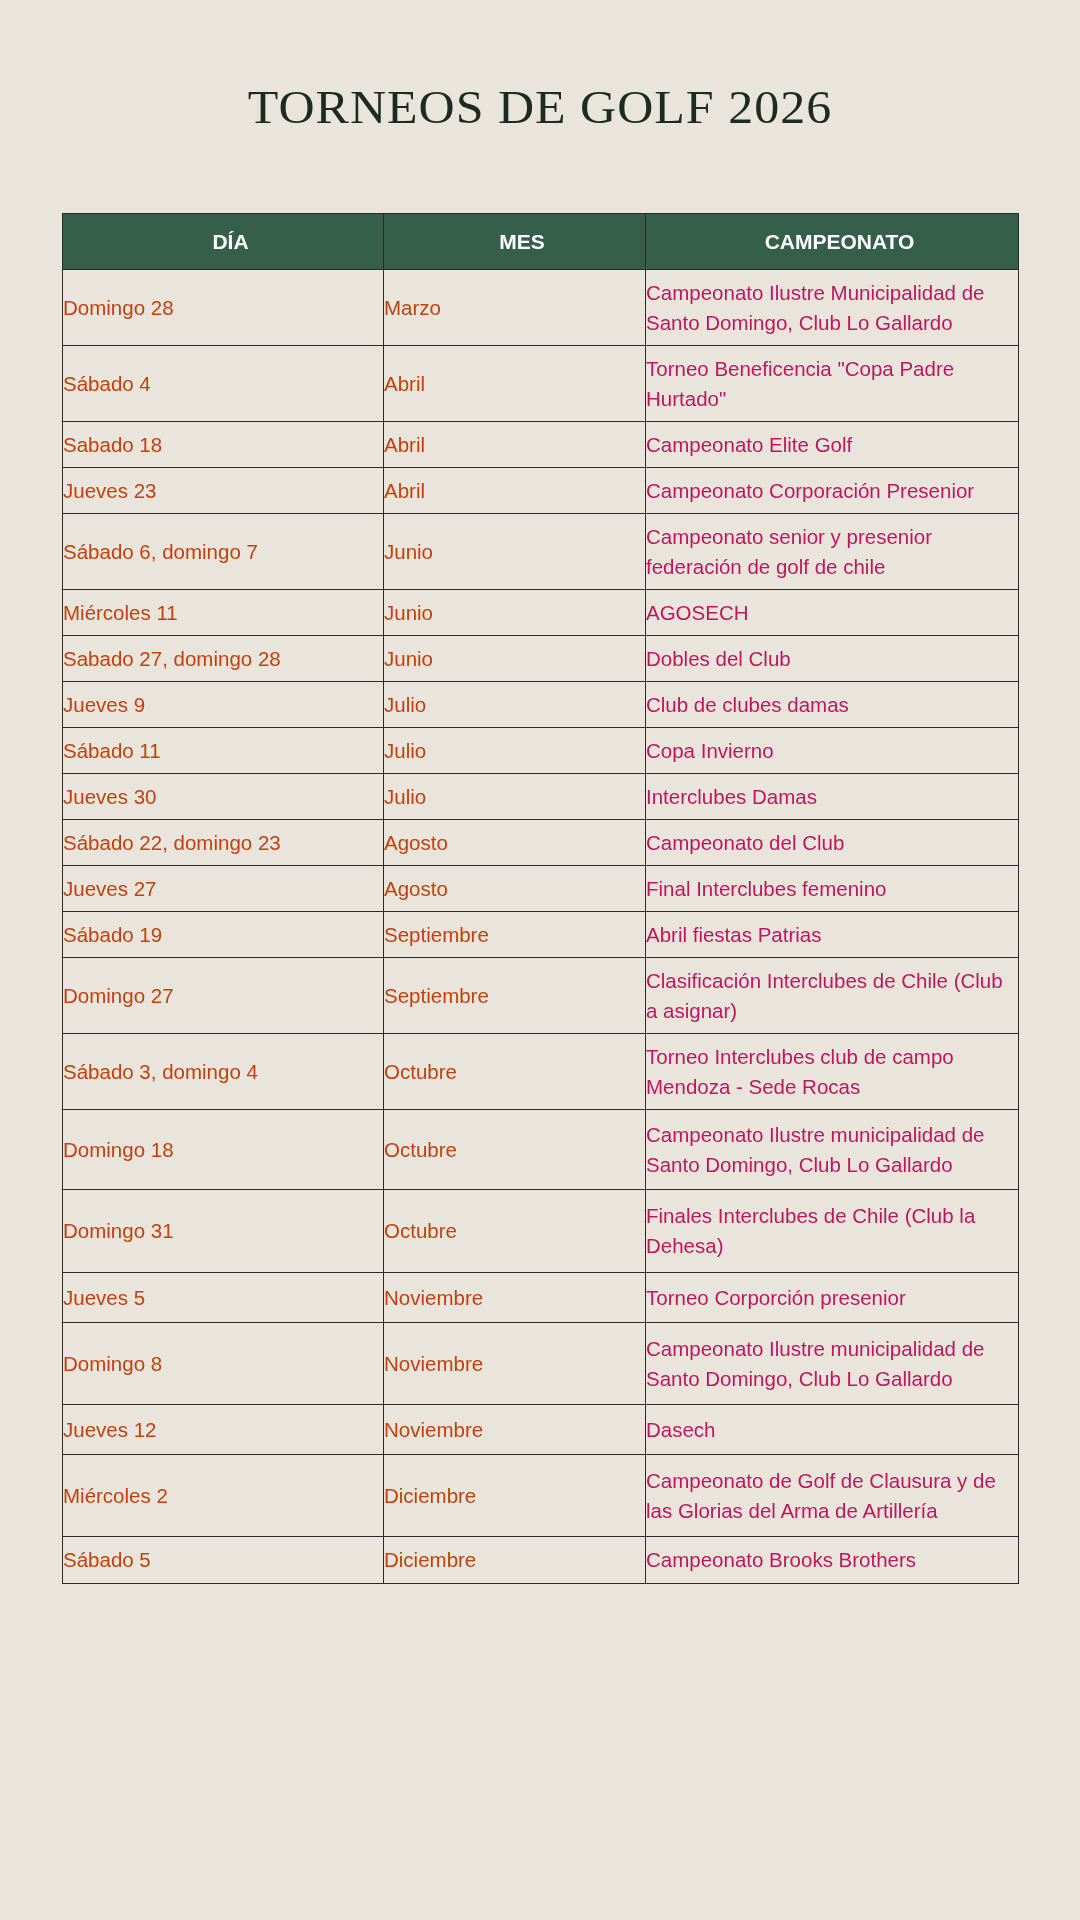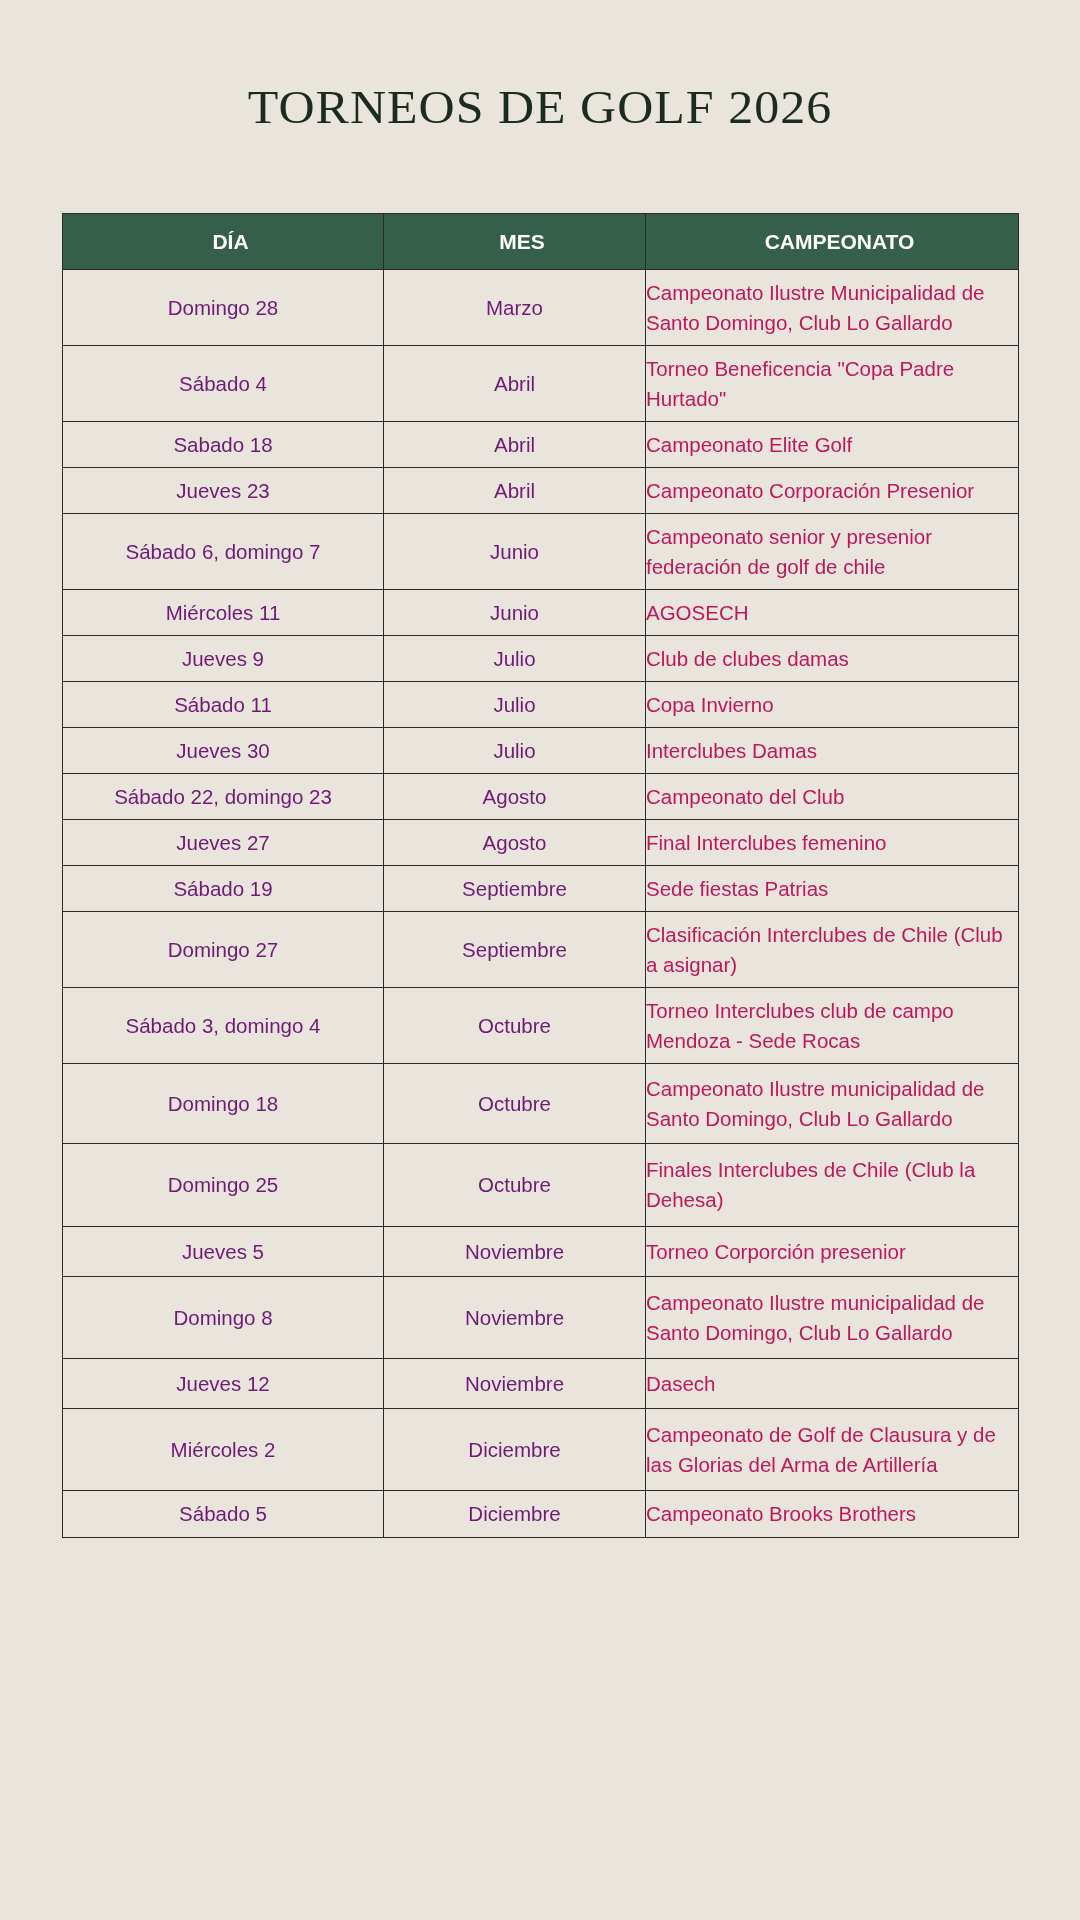--- a/index.html
+++ b/index.html
@@ -50,22 +50,21 @@
       text-align: center;
       vertical-align: middle;
       padding-left: 15px;
     }
     table.schedule td {
       font-size: 20.5px;
       vertical-align: middle;
       line-height: 30px;
     }
     td.c-day, td.c-month {
-      text-align: center;
-      color: #701a75;
+      color: #c2410c;
       margin-left: 8px;
     }
     td.c-day.small {
       font-size: 18.5px;
     }
     td.c-event {
       text-align: left;
       padding-left: 7px;
       padding-right: 6px;
       color: #be185d;
@@ -117,20 +116,25 @@
       <td class="c-day">Sábado 6, domingo 7</td>
       <td class="c-month">Junio</td>
       <td class="c-event">Campeonato senior y presenior federación de golf de chile</td>
     </tr>
     <tr style="height:46px">
       <td class="c-day">Miércoles 11</td>
       <td class="c-month">Junio</td>
       <td class="c-event">AGOSECH</td>
     </tr>
     <tr style="height:46px">
+      <td class="c-day">Sabado 27, domingo 28</td>
+      <td class="c-month">Junio</td>
+      <td class="c-event">Dobles del Club</td>
+    </tr>
+    <tr style="height:46px">
       <td class="c-day">Jueves 9</td>
       <td class="c-month">Julio</td>
       <td class="c-event">Club de clubes damas</td>
     </tr>
     <tr style="height:46px">
       <td class="c-day">Sábado 11</td>
       <td class="c-month">Julio</td>
       <td class="c-event">Copa Invierno</td>
     </tr>
     <tr style="height:46px">
@@ -144,39 +148,39 @@
       <td class="c-event">Campeonato del Club</td>
     </tr>
     <tr style="height:46px">
       <td class="c-day">Jueves 27</td>
       <td class="c-month">Agosto</td>
       <td class="c-event">Final Interclubes femenino</td>
     </tr>
     <tr style="height:46px">
       <td class="c-day">Sábado 19</td>
       <td class="c-month">Septiembre</td>
-      <td class="c-event">Sede fiestas Patrias</td>
+      <td class="c-event">Abril fiestas Patrias</td>
     </tr>
     <tr style="height:76px">
       <td class="c-day">Domingo 27</td>
       <td class="c-month">Septiembre</td>
       <td class="c-event">Clasificación Interclubes de Chile (Club a asignar)</td>
     </tr>
     <tr style="height:76px">
       <td class="c-day">Sábado 3, domingo 4</td>
       <td class="c-month">Octubre</td>
       <td class="c-event">Torneo Interclubes club de campo Mendoza - Sede Rocas</td>
     </tr>
     <tr style="height:80px">
       <td class="c-day">Domingo 18</td>
       <td class="c-month">Octubre</td>
       <td class="c-event">Campeonato Ilustre municipalidad de Santo Domingo, Club Lo Gallardo</td>
     </tr>
     <tr style="height:83px">
-      <td class="c-day">Domingo 25</td>
+      <td class="c-day">Domingo 31</td>
       <td class="c-month">Octubre</td>
       <td class="c-event">Finales Interclubes de Chile (Club la Dehesa)</td>
     </tr>
     <tr style="height:50px">
       <td class="c-day">Jueves 5</td>
       <td class="c-month">Noviembre</td>
       <td class="c-event">Torneo Corporción presenior</td>
     </tr>
     <tr style="height:82px">
       <td class="c-day">Domingo 8</td>

